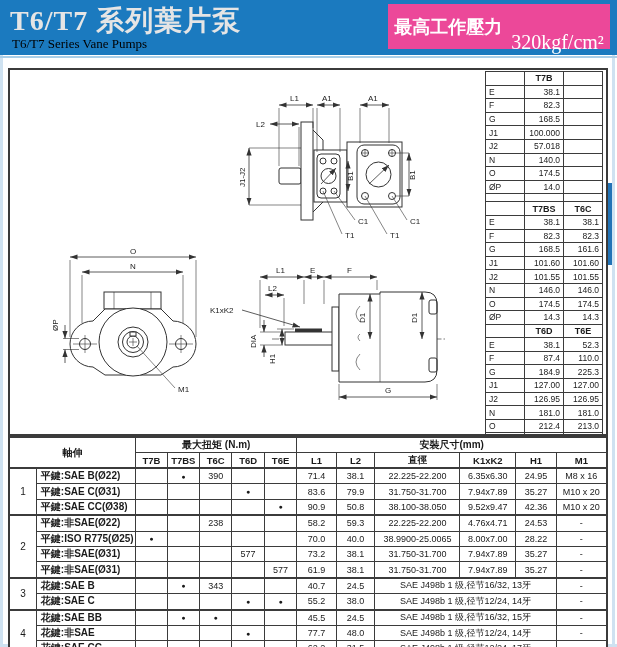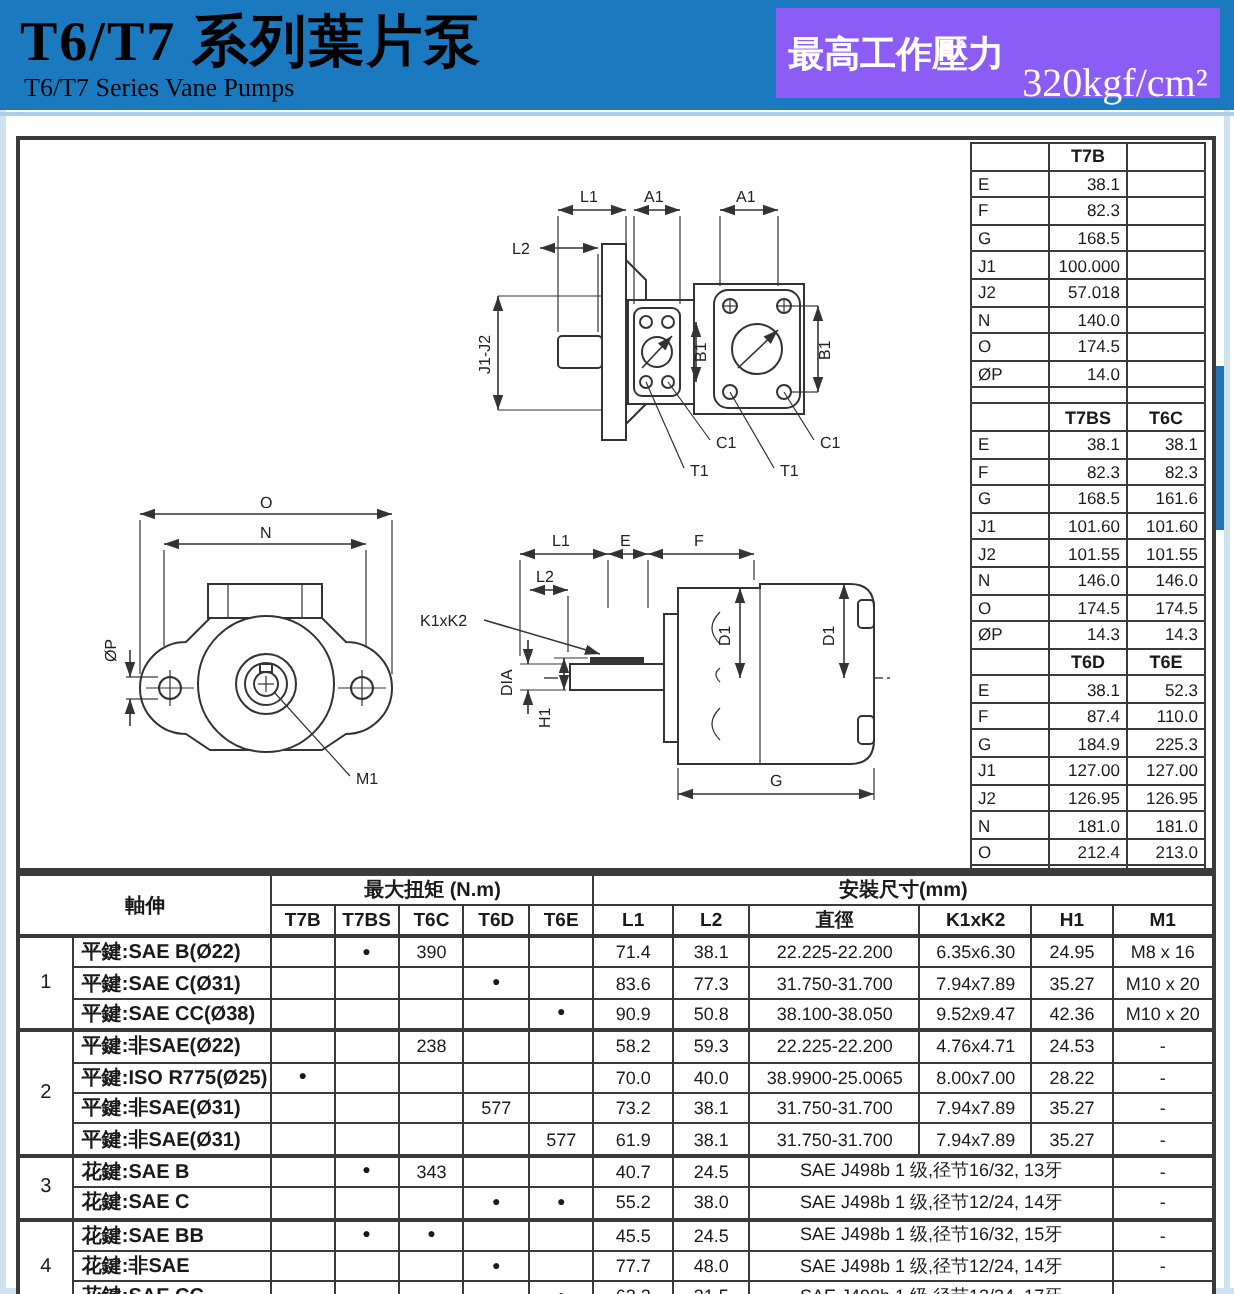--- a/index.html
+++ b/index.html
@@ -6,24 +6,24 @@
   body{width:617px;height:647px;position:relative;background:#fff;
        font-family:"Liberation Sans", sans-serif;color:#1a1a1a;overflow:hidden;}
   .edge-left{position:absolute;left:0;top:0;width:3px;height:100%;background:#cfe2f1;}
   .edge-bottom{position:absolute;left:0;bottom:0;width:100%;height:3px;background:#cfe2f1;}
   .edge-right{position:absolute;right:2px;top:0;width:3px;height:100%;background:#cfe2f1;}
   .side-tab{position:absolute;right:5px;top:183px;width:9px;height:82px;background:#2273b6;}
 
   
   .hdr{position:absolute;left:0;top:0;width:617px;height:55px;background:#1b7abf;}
   .hdr-title{position:absolute;left:10px;top:2px;font-family:"Liberation Serif",serif;
-             font-weight:bold;font-size:28px;color:#000000;letter-spacing:1px;white-space:nowrap;}
+             font-weight:bold;font-size:28px;color:#e5e5e5;letter-spacing:1px;white-space:nowrap;}
   .hdr-sub{position:absolute;left:12px;top:36px;font-family:"Liberation Serif",serif;
            font-size:13px;color:#000000;white-space:nowrap;}
-  .hdr-press{position:absolute;left:388px;top:4px;width:222px;height:45px;background:#8b5cf6;
+  .hdr-press{position:absolute;left:388px;top:4px;width:222px;height:45px;background:#ec4899;
              display:flex;align-items:center;justify-content:center;gap:9px;}
   .press-lbl{color:#fff;font-weight:bold;font-size:18px;white-space:nowrap;}
   .press-val{color:#fff;font-family:Liberation Serif, serif;font-size:20px;white-space:nowrap;margin-top:32px;}
   .hdr-line{position:absolute;left:0;top:56px;width:617px;height:2px;background:#a9cee8;}
 
   
   .main-box{position:absolute;left:8px;top:68px;width:600px;height:368px;
             border:2px solid #3b3b3b;background:#fff;box-sizing:border-box;}
   svg{position:absolute;overflow:visible;}
   svg text{font-family:"Liberation Sans",sans-serif;font-size:8px;fill:#222;}
@@ -428,21 +428,21 @@
         <td>M8 x 16</td>
       </tr>
       <tr>
         <td class="rlbl">平鍵:SAE C(Ø31)</td>
         <td></td>
         <td></td>
         <td></td>
         <td class="dot">●</td>
         <td></td>
         <td>83.6</td>
-        <td>77.3</td>
+        <td>79.9</td>
         <td>31.750-31.700</td>
         <td>7.94x7.89</td>
         <td>35.27</td>
         <td>M10 x 20</td>
       </tr>
       <tr>
         <td class="rlbl">平鍵:SAE CC(Ø38)</td>
         <td></td>
         <td></td>
         <td></td>

